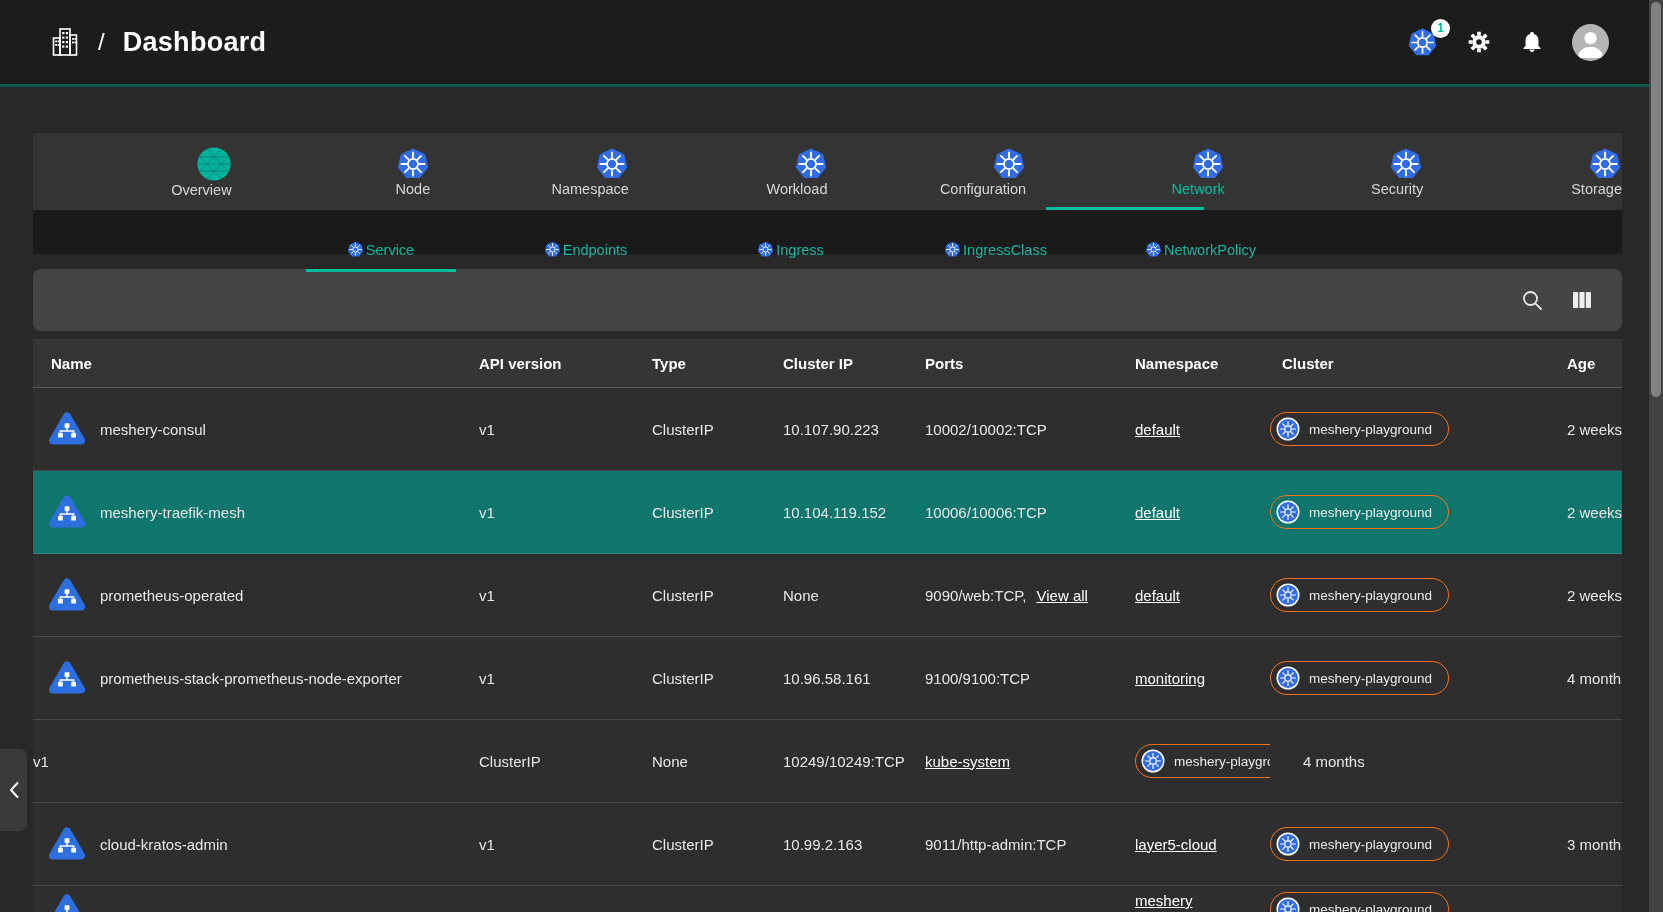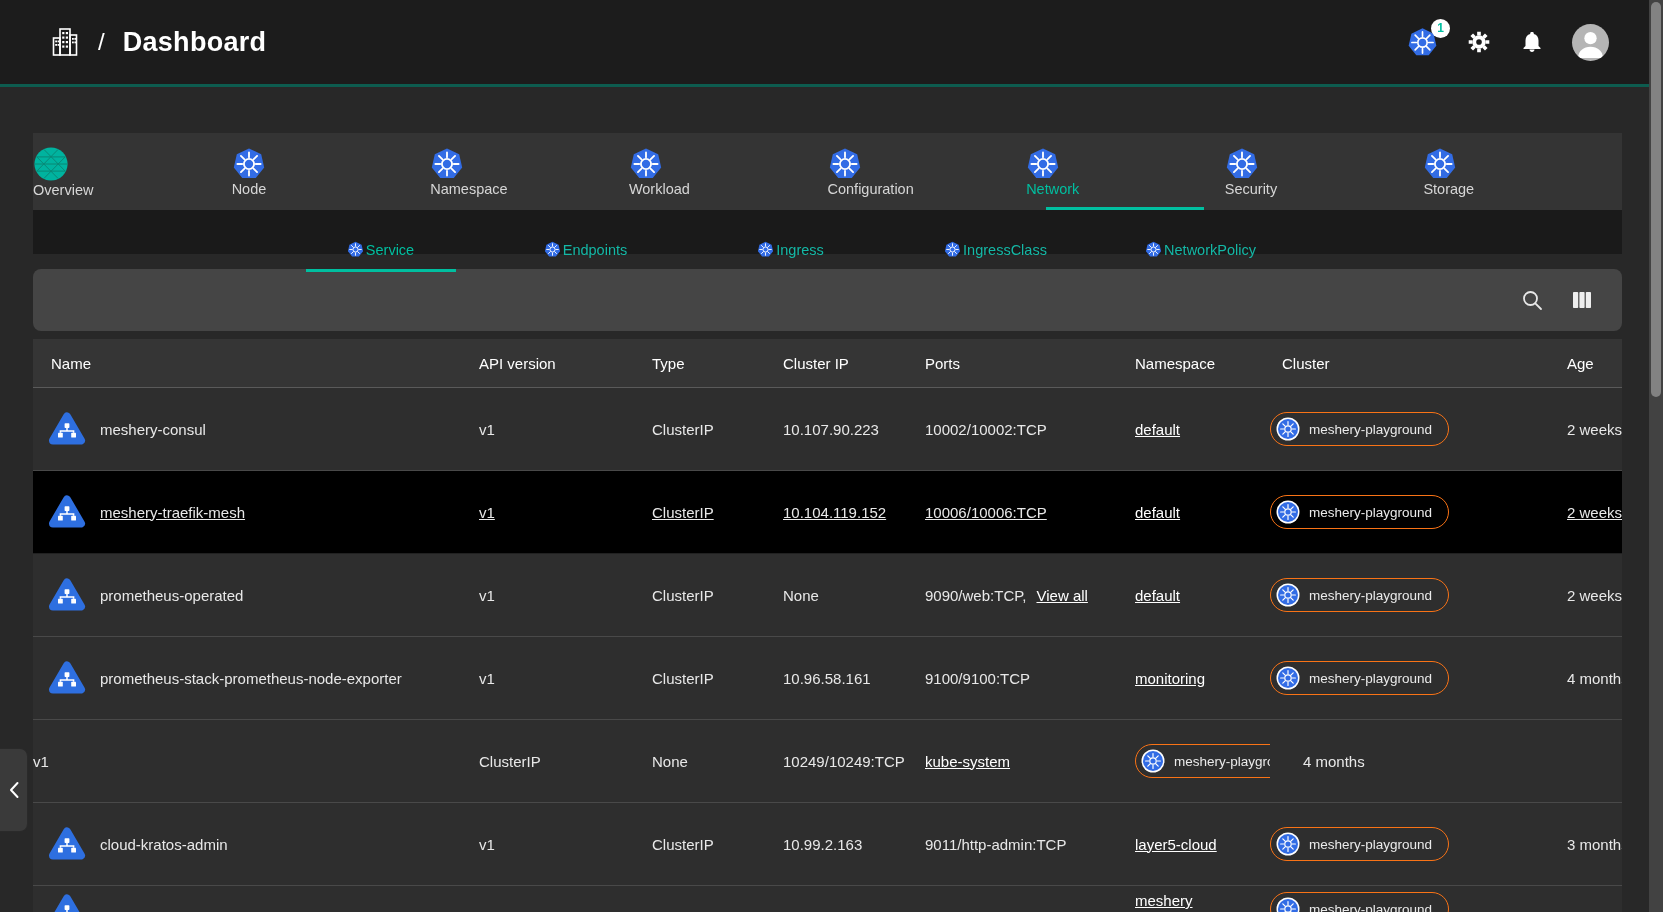--- a/index.html
+++ b/index.html
@@ -37,21 +37,21 @@
   }
   .green-rule { height:3px; background:#0d5c4f; }
 
   
   .main-tabs {
     margin:46px 41px 0 33px; height:77px;
     background:#343434; display:flex;
   }
   .mtab {
     flex:1; display:flex; flex-direction:column;
-    align-items:flex-start; justify-content:center; 
+    align-items:flex-end; justify-content:center; 
     cursor:pointer; position:relative;
   }
   .mtab-label { font-size:14.5px; color:#d6d6d6; }
   .mtab.active .mtab-label { color:var(--accent,#00BFA0); }
   .mtab.active::after {
     content:""; position:absolute; bottom:0; left:50%;
     transform:translateX(-50%);
     width:158px; height:3px; background:var(--accent,#00BFA0);
   }
 
@@ -85,30 +85,30 @@
   .table { margin:8px 41px 0 33px; }
   .thead, .row {
     display:grid;
     grid-template-columns:446px 173px 131px 142px 210px 135px 264px 1fr;
     align-items:center;
   }
   .thead {
     height:49px; background:#353535;
     border-bottom:1px solid #5a5a5a;
   }
-  .hcell { font-size:15px; font-weight:normal; color:#ffffff; cursor:pointer; }
+  .hcell { font-size:15px; font-weight:bold; color:#ffffff; cursor:pointer; }
   .hcell:first-child { padding-left:18px; }
   .hcell:nth-child(7) { padding-left:12px; }
   .hcell:last-child { padding-left:33px; }
   .row {
     height:83px; background:#2e2e2e;
     border-bottom:1px solid rgba(255,255,255,0.13);
     font-size:15px; color:#e8e8e8; cursor:pointer;
   }
-  .row.highlighted { background:#000000;text-decoration:underline; }
+  .row.highlighted { background:#0f766e; }
   .row.partial { align-items:start; padding-top:6px; }
   .cell { overflow:hidden; white-space:nowrap; }
   .name-cell { display:flex; align-items:center; gap:14px; padding-left:15px; }
   .cell.age { padding-left:33px; }
   .link { color:#ffffff; text-decoration:underline; cursor:pointer; }
   .link.viewall { margin-left:10px; }
   .chip {
     display:inline-flex; align-items:center; gap:9px;
     height:34px; padding:0 16px 0 5px;
     border:1px solid #f97316; border-radius:17px;

